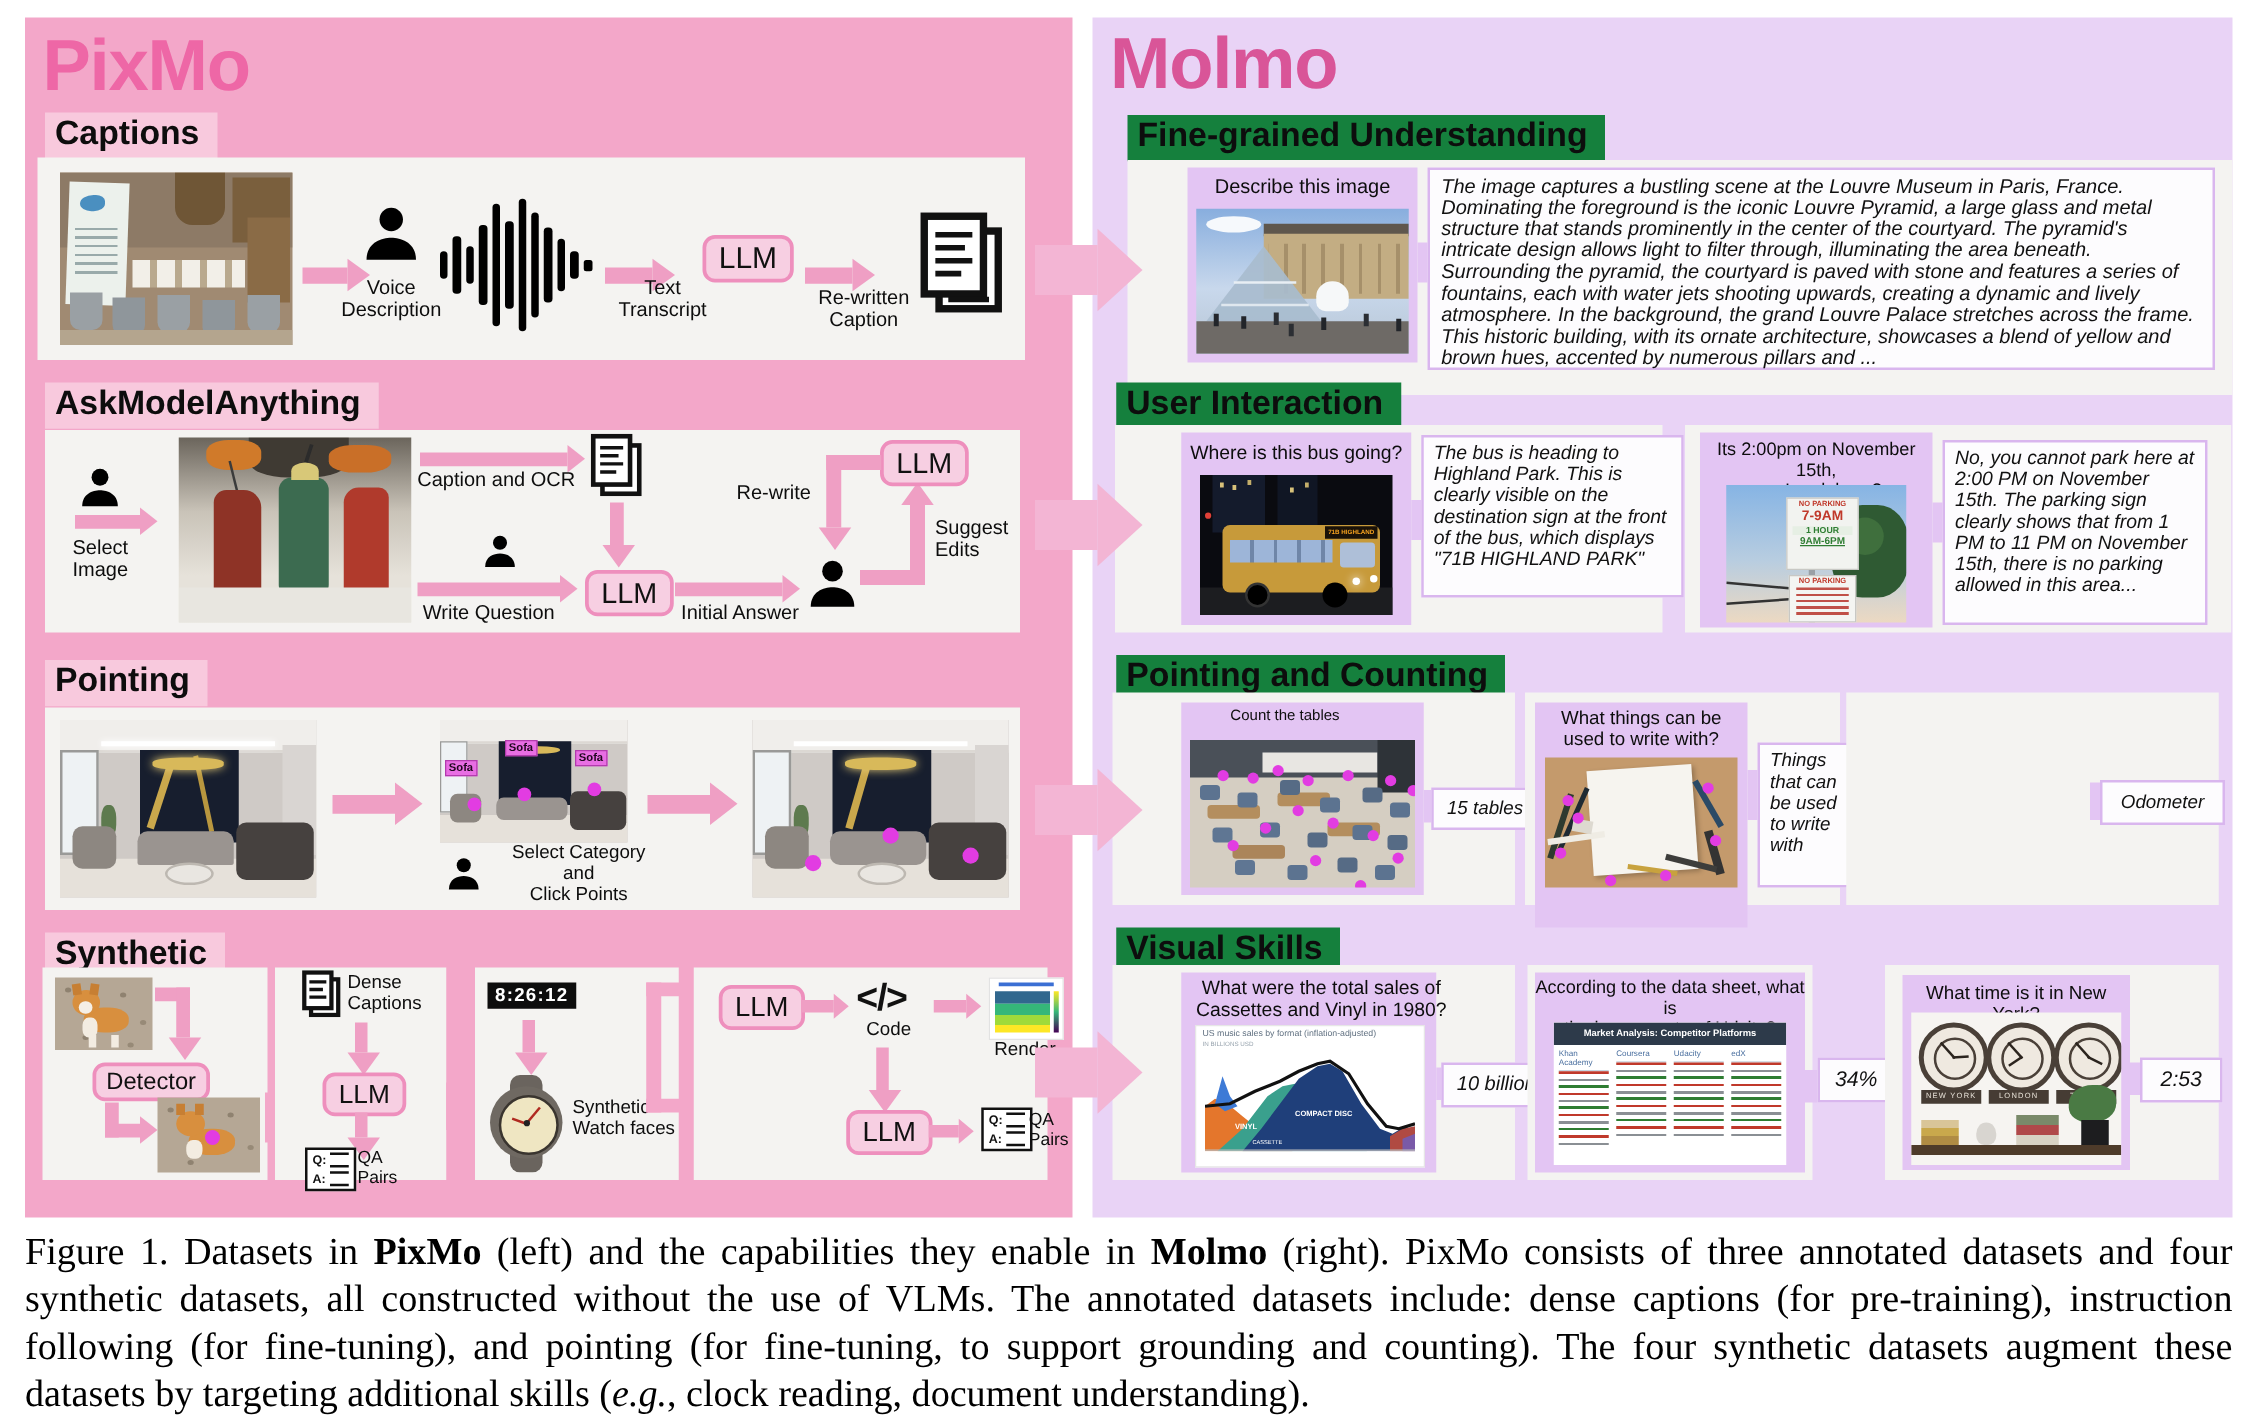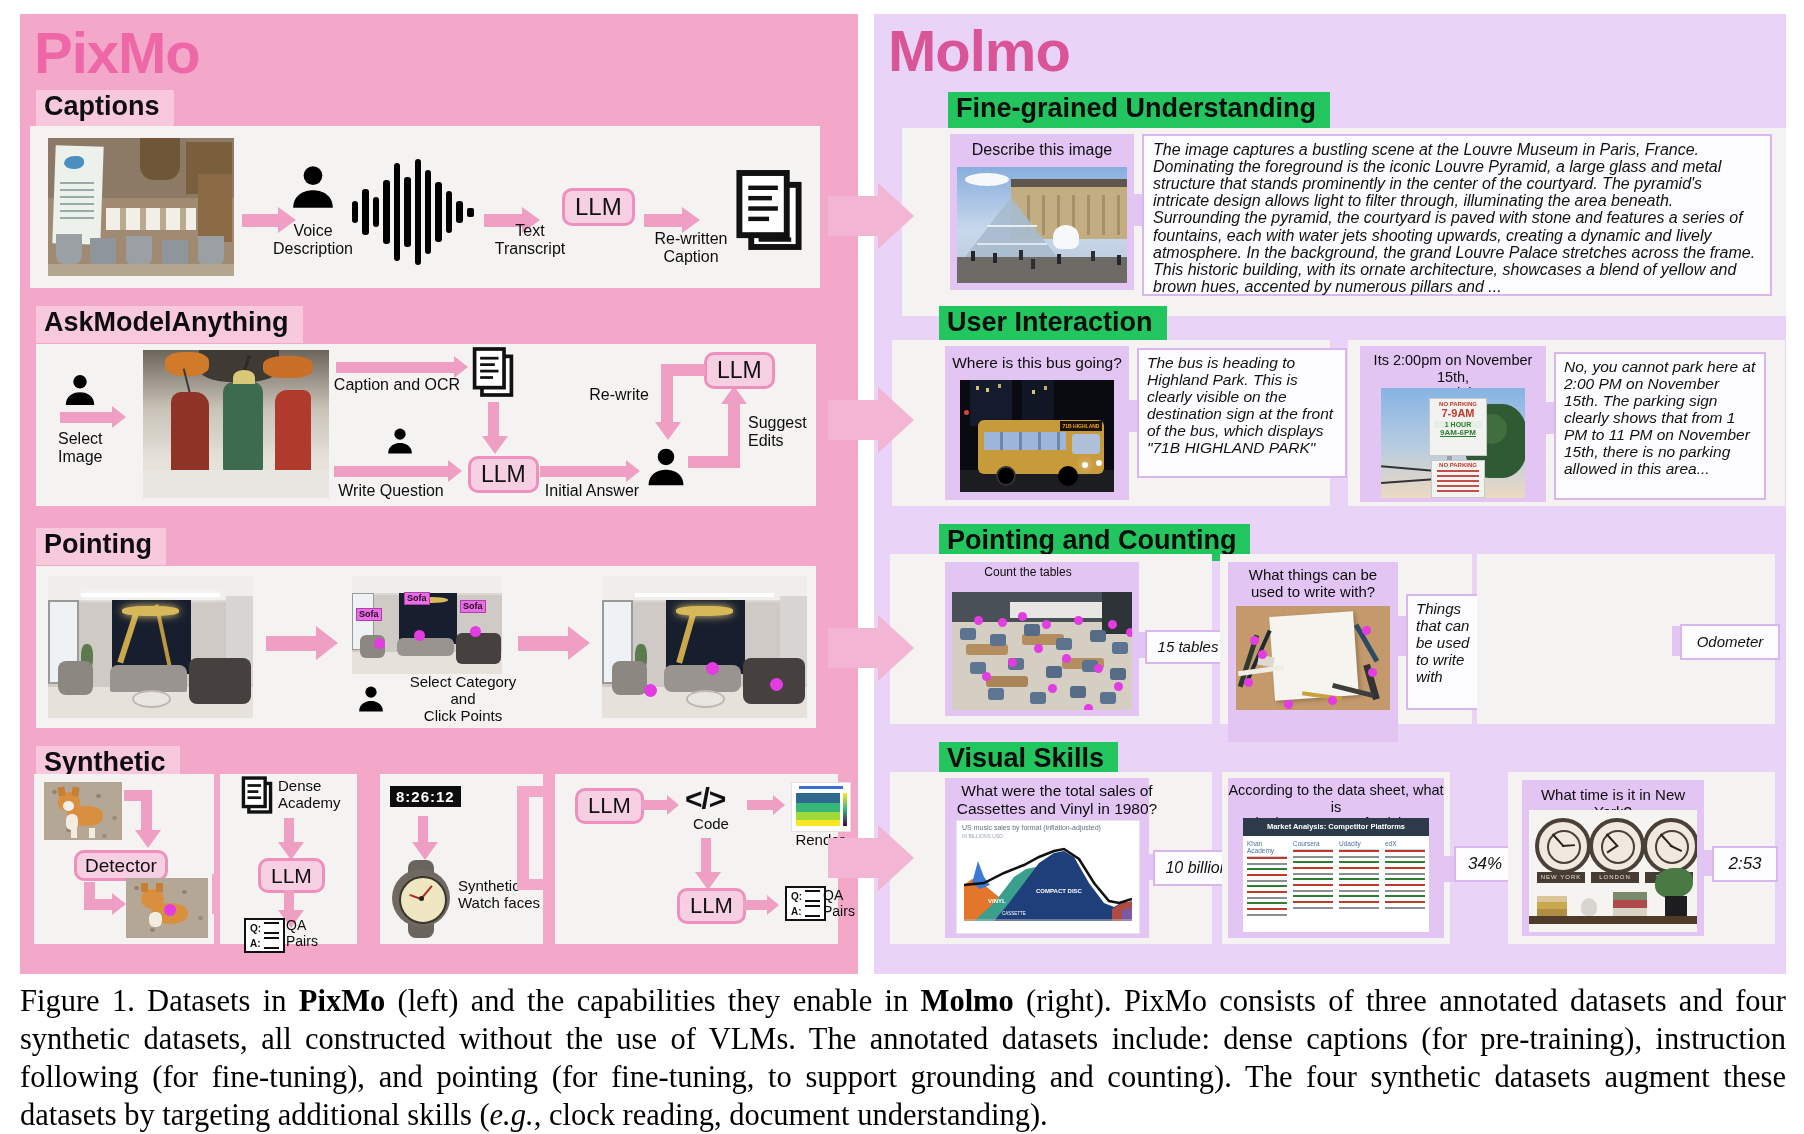--- a/index.html
+++ b/index.html
@@ -5,21 +5,21 @@
   html,body{margin:0;padding:0;background:#fff;}
   .page{position:relative;width:1804px;height:1134px;background:#fff;
         font-family:"Liberation Sans",sans-serif;overflow:hidden;color:#111;}
   .a{position:absolute;}
   .panel{position:absolute;}
   .pixmo-bg{background:#f3a7c9;}
   .molmo-bg{background:#e9d3f6;}
   .brand{position:absolute;font-size:58px;font-weight:bold;letter-spacing:-1px;line-height:1;}
   .sec-h{position:absolute;font-size:27px;font-weight:bold;color:#0d0d0d;padding:2px 14px 5px 8px;white-space:nowrap;line-height:1.1;}
   .hl-pink{background:#f8c9dd;}
-  .hl-purp{background:#22c55e;margin-left:46px;}
+  .hl-purp{background:#15803d;}
   .wbox{position:absolute;background:#f4f3f1;}
   .pbox{position:absolute;background:#e3c5f3;}
   .abox{position:absolute;background:#fdfcfe;border:2px solid #d9b6ee;font-style:italic;
         font-size:15.5px;line-height:1.1;padding:4px 8px;color:#111;}
   .abox.center{display:flex;align-items:center;justify-content:center;white-space:nowrap;padding:2px 6px;}
   .q{position:absolute;font-size:17px;text-align:center;white-space:pre-line;line-height:1.15;color:#0d0d0d;}
   .lbl{position:absolute;font-size:16px;line-height:1.12;text-align:center;white-space:pre-line;color:#0d0d0d;}
   .lbl.left{text-align:left;}
   .llm{position:absolute;background:#f7cfe2;border:3px solid #ee8fbd;border-radius:10px;
        font-size:24px;color:#111;text-align:center;line-height:1;padding:4px 10px;}
@@ -297,21 +297,21 @@
             <rect x="13" y="11" width="32" height="42" fill="#fff" stroke="#111" stroke-width="5"></rect>
             <rect x="5" y="3" width="32" height="42" fill="#fff" stroke="#111" stroke-width="5"></rect>
             <g stroke="#111" stroke-width="4">
               <line x1="11" y1="14" x2="31" y2="14"></line>
               <line x1="11" y1="23" x2="27" y2="23"></line>
               <line x1="11" y1="32" x2="31" y2="32"></line>
             </g>
           </svg>
       </div>
       <div class="lbl left" style="left:58px;top:4px;width:76px;font-size:15px;">Dense
-Academy</div>
+Captions</div>
       <div class="sh" style="left:64px;top:44px;width:10px;height:24px;"></div>
       <div class="hd d" style="left:58px;top:68px;"></div>
       <div class="llm" style="left:38px;top:84px;font-size:21px;">LLM</div>
       <div class="sh" style="left:64px;top:116px;width:10px;height:20px;"></div>
       <div class="hd d" style="left:58px;top:136px;"></div>
       <div class="qa" style="left:24px;top:144px;">
         <div class="qa-row">
             <span>Q:</span>
             <span class="qa-ln"></span>
           </div>

